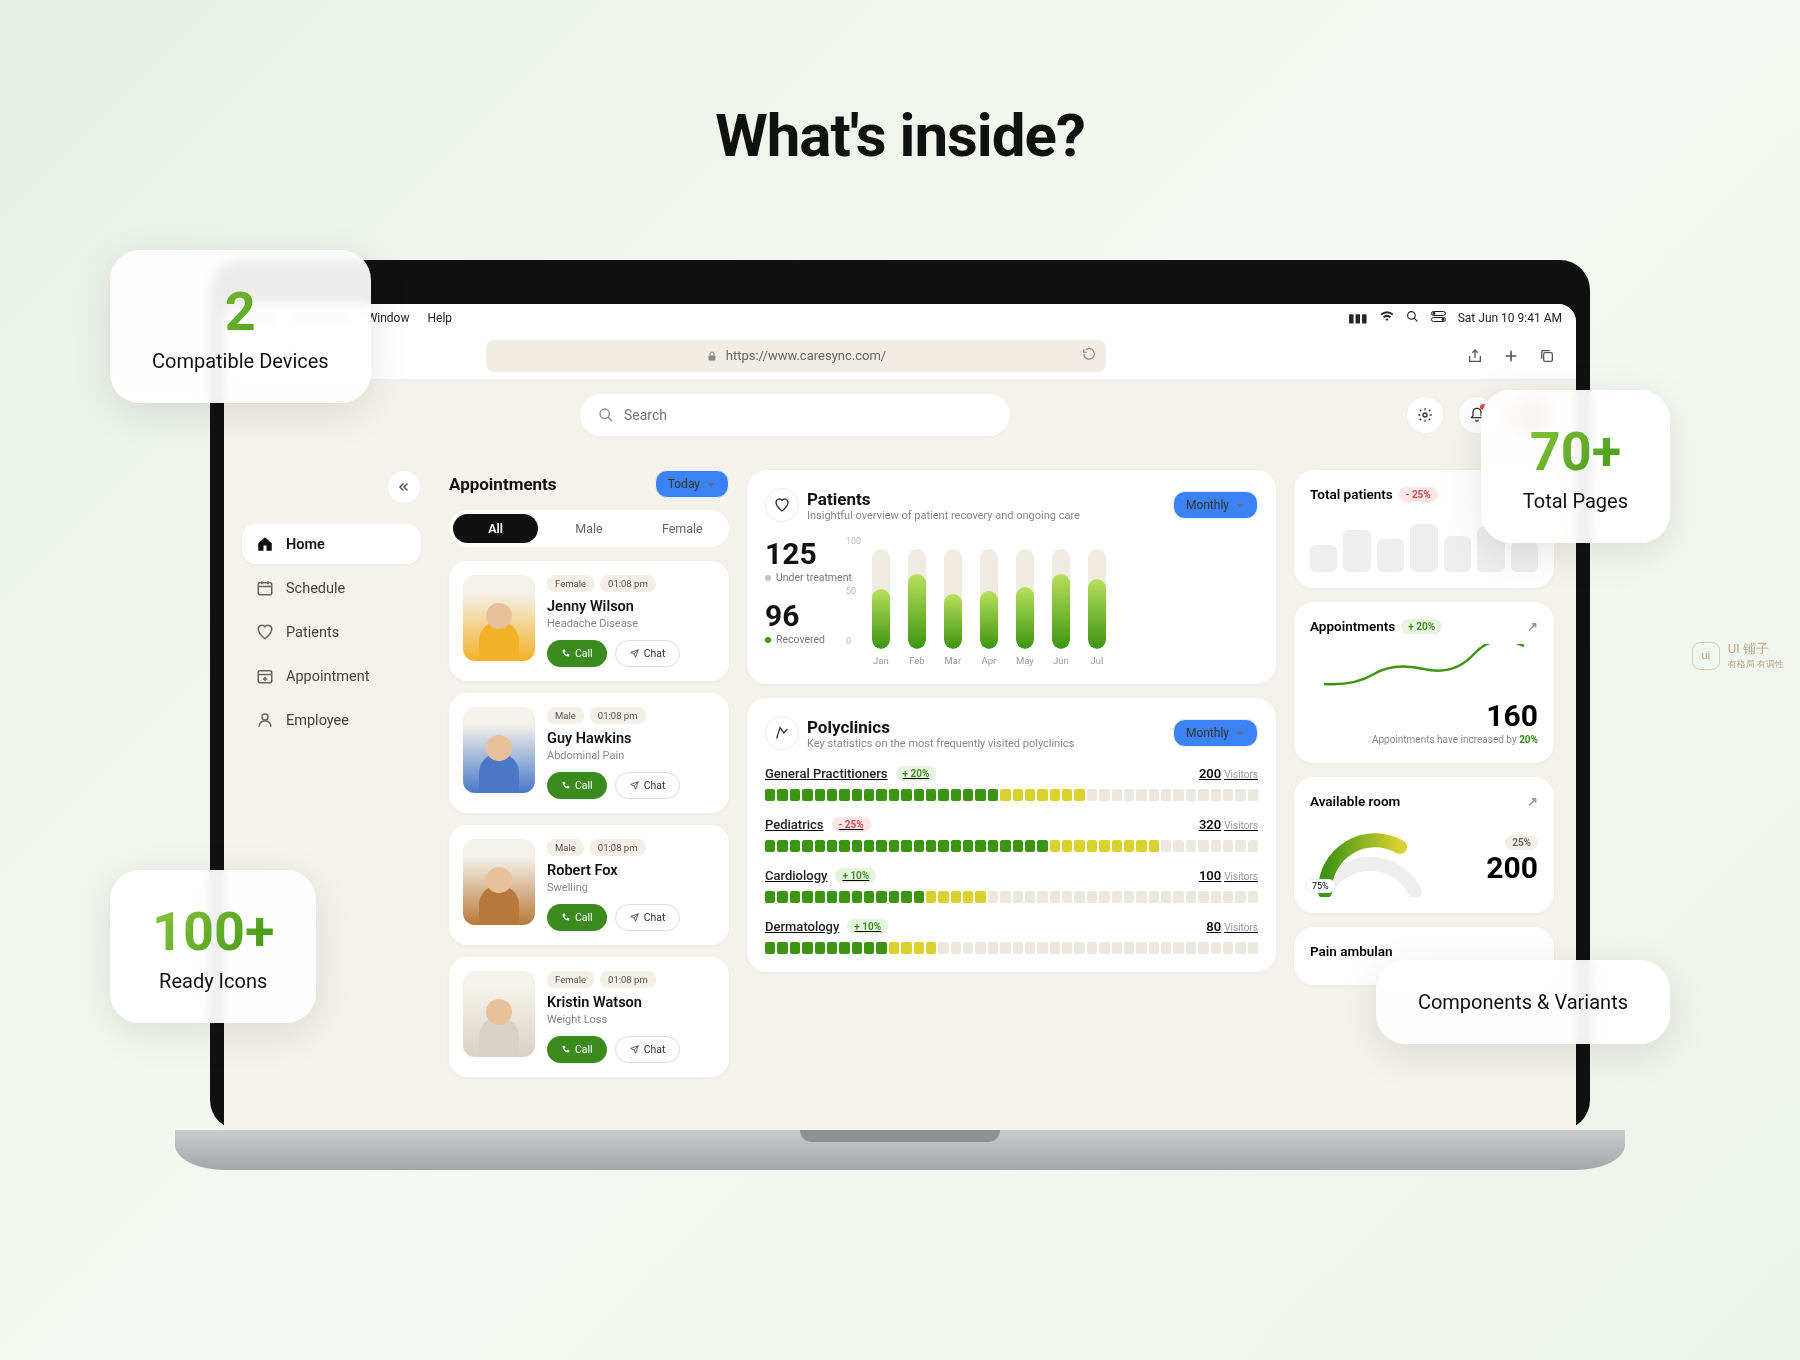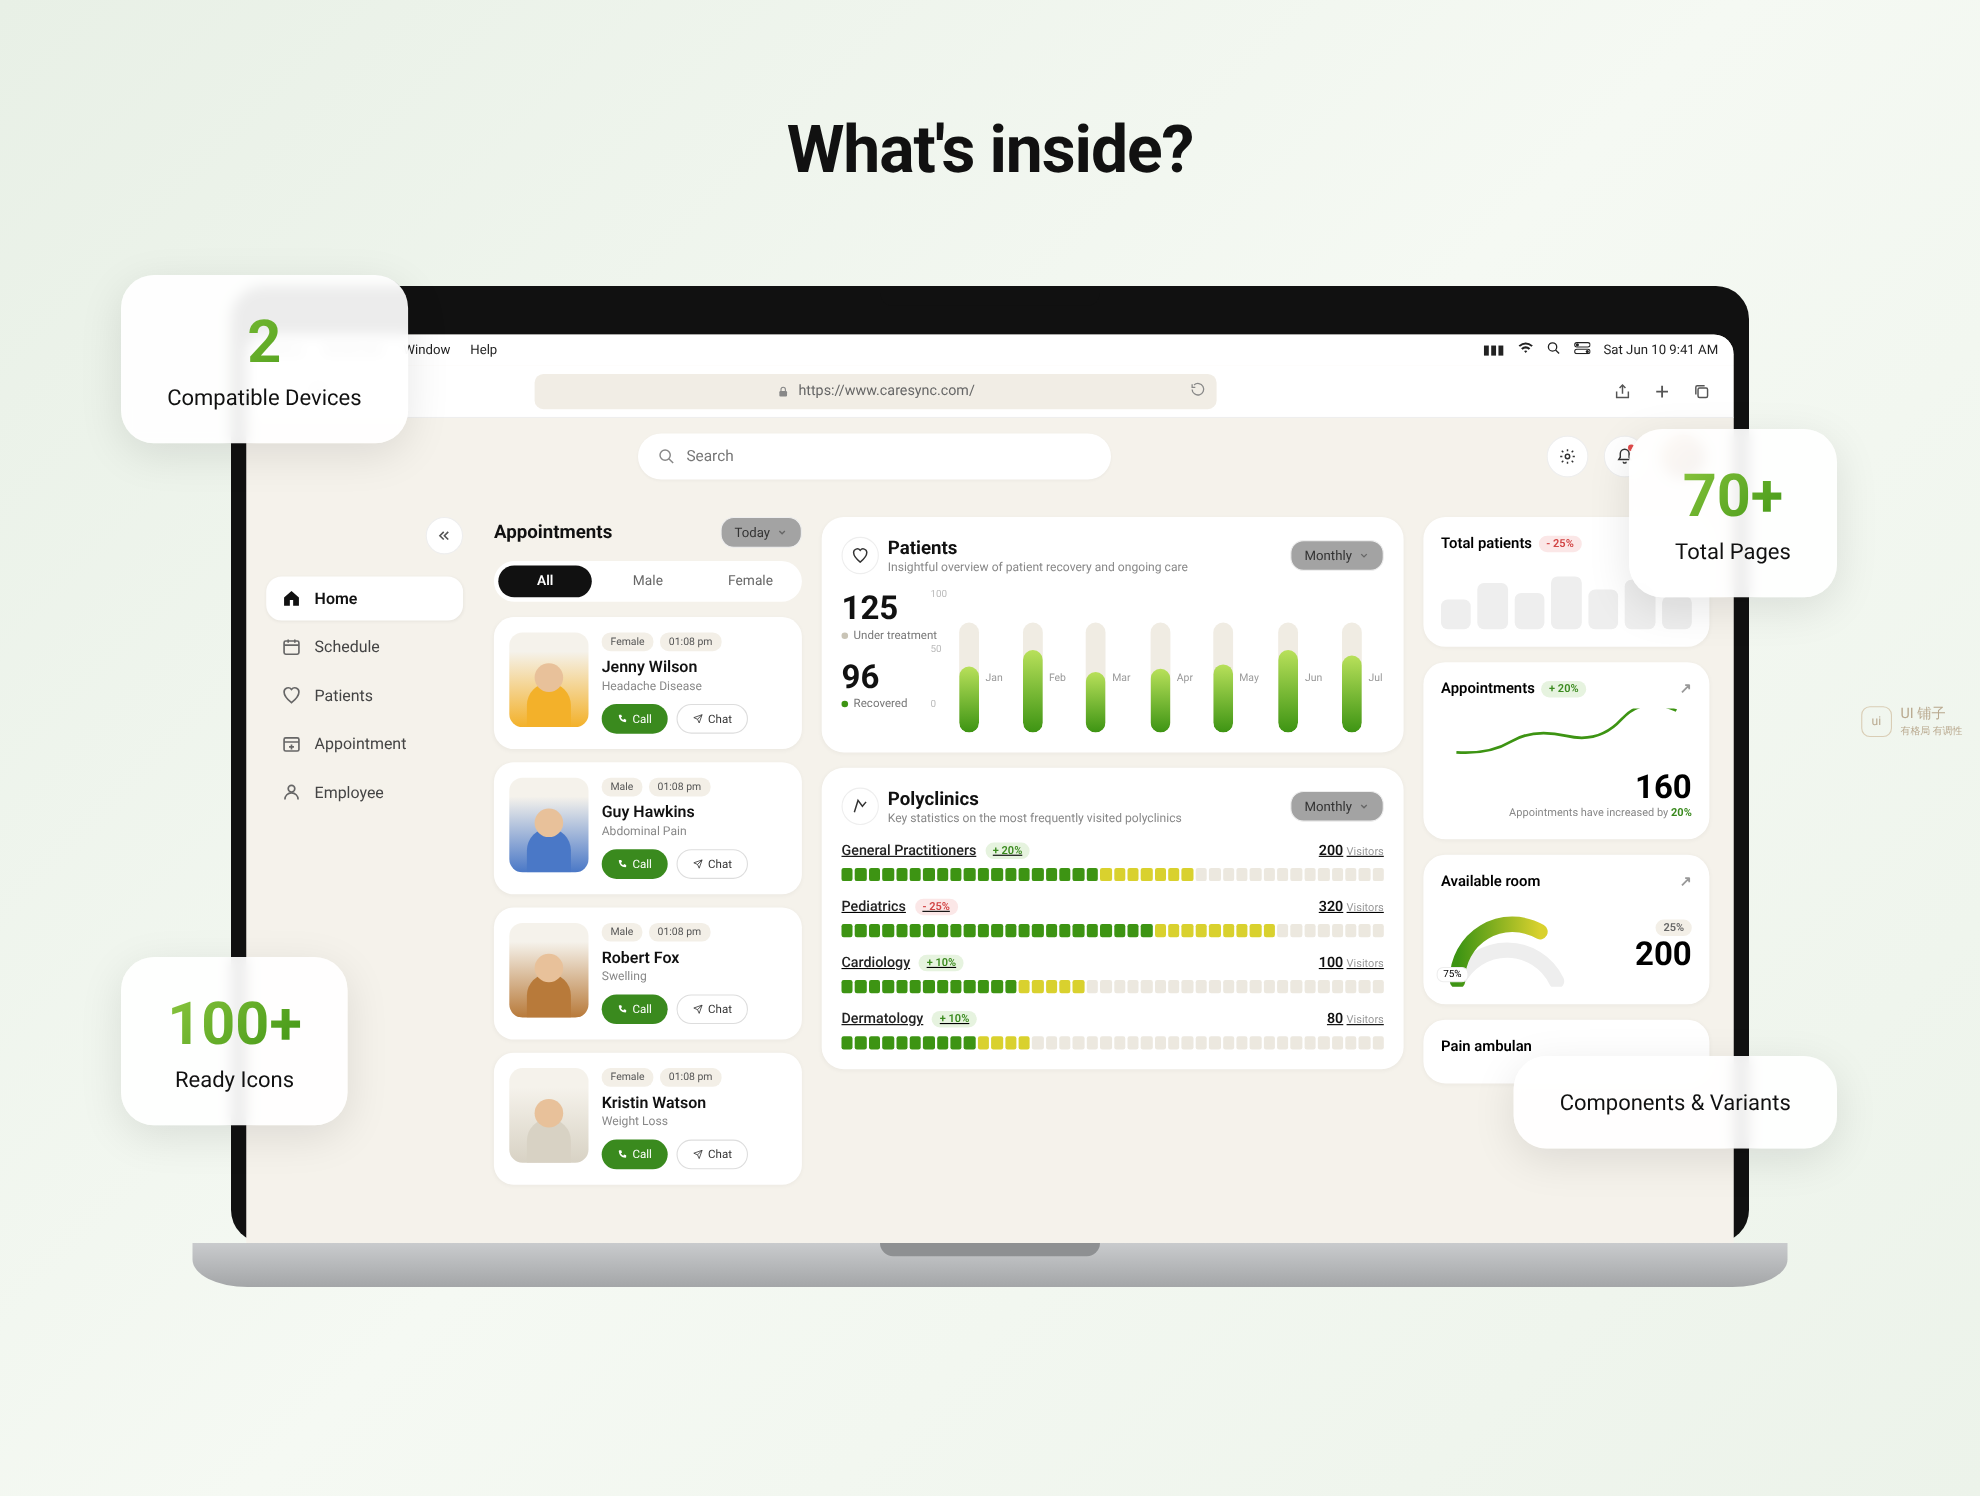--- a/index.html
+++ b/index.html
@@ -45,21 +45,21 @@
 
   
   .main { flex:1; padding:90px 22px 20px 10px; display:grid; grid-template-columns: 280px 1fr 260px; gap:18px; overflow:hidden;}
 
   
   .col { display:flex; flex-direction:column; gap:14px; min-width:0;}
   .panel { background:#fff; border-radius:20px; padding:18px; box-shadow:0 1px 4px rgba(0,0,0,.04);}
   .panel.flat { background:transparent; box-shadow:none; padding:0;}
   .panel-head { display:flex; align-items:center; justify-content:space-between; margin-bottom:12px;}
   .h-title { font-size:17px; font-weight:700; color:#111;}
-  .pill-sel { font-size:12px; color:#333; background:#a3a3a3; border:1px solid #eee; padding:6px 12px; border-radius:12px; display:flex; align-items:center; gap:6px;}
+  .pill-sel { font-size:12px; color:#333; background:#3b82f6; border:1px solid #eee; padding:6px 12px; border-radius:12px; display:flex; align-items:center; gap:6px;}
   .seg { display:flex; gap:8px; background:#fff; border-radius:20px; padding:4px;}
   .seg-item { flex:1; text-align:center; font-size:12.5px; padding:7px 14px; border-radius:16px; color:#666; cursor:pointer;}
   .seg-item.active { background:#111; color:#fff; font-weight:600;}
 
   .appt-card { background:#fff; border-radius:18px; padding:14px; display:flex; gap:12px; box-shadow:0 1px 4px rgba(0,0,0,.04);}
   .appt-avatar { width:72px; height:86px; border-radius:12px; flex-shrink:0; }
   .appt-info { flex:1; min-width:0;}
   .tags { display:flex; gap:6px; margin-bottom:6px;}
   .tag { font-size:9.5px; background:#f3efe7; color:#555; padding:3px 8px; border-radius:8px;}
   .appt-name { font-size:14.5px; font-weight:600; color:#111; margin-bottom:2px;}
@@ -70,21 +70,21 @@
 
   
   .sub { font-size:11px; color:#888;}
   .pat-body { display:flex; gap:20px; margin-top:14px;}
   .pat-stats { display:flex; flex-direction:column; gap:14px;}
   .big-n { font-size:30px; font-weight:700; color:#111;}
   .dot-label { font-size:10.5px; color:#777; display:flex; align-items:center; gap:5px;}
   .dot { width:6px; height:6px; border-radius:50%;}
   .chart-bars { flex:1; display:flex; align-items:flex-end; gap:18px; position:relative; height:130px; padding-top:10px;}
   .ylabels { position:absolute; left:-26px; top:0; bottom:20px; display:flex; flex-direction:column; justify-content:space-between; font-size:9px; color:#bbb;}
-  .bar-col { display:flex; flex-direction:row; align-items:center; gap:6px;}
+  .bar-col { display:flex; flex-direction:column; align-items:center; gap:6px;}
   .bar-wrap { width:18px; height:100px; background:#f0ece3; border-radius:10px; display:flex; flex-direction:column; justify-content:flex-end; overflow:hidden;}
   .bar-fill { width:100%; background:linear-gradient(180deg,#b8e05a,#3d9413); border-radius:10px;}
   .bar-lbl { font-size:9.5px; color:#999;}
 
   
   .poly-row { margin-top:16px;text-decoration:underline;}
   .poly-head { display:flex; align-items:center; gap:8px; margin-bottom:8px;}
   .poly-name { font-size:13px; font-weight:500; color:#222;}
   .delta { font-size:10px; padding:2px 7px; border-radius:8px; font-weight:600;}
   .delta.up { color:#3a8a1e; background:#e6f3df;}

